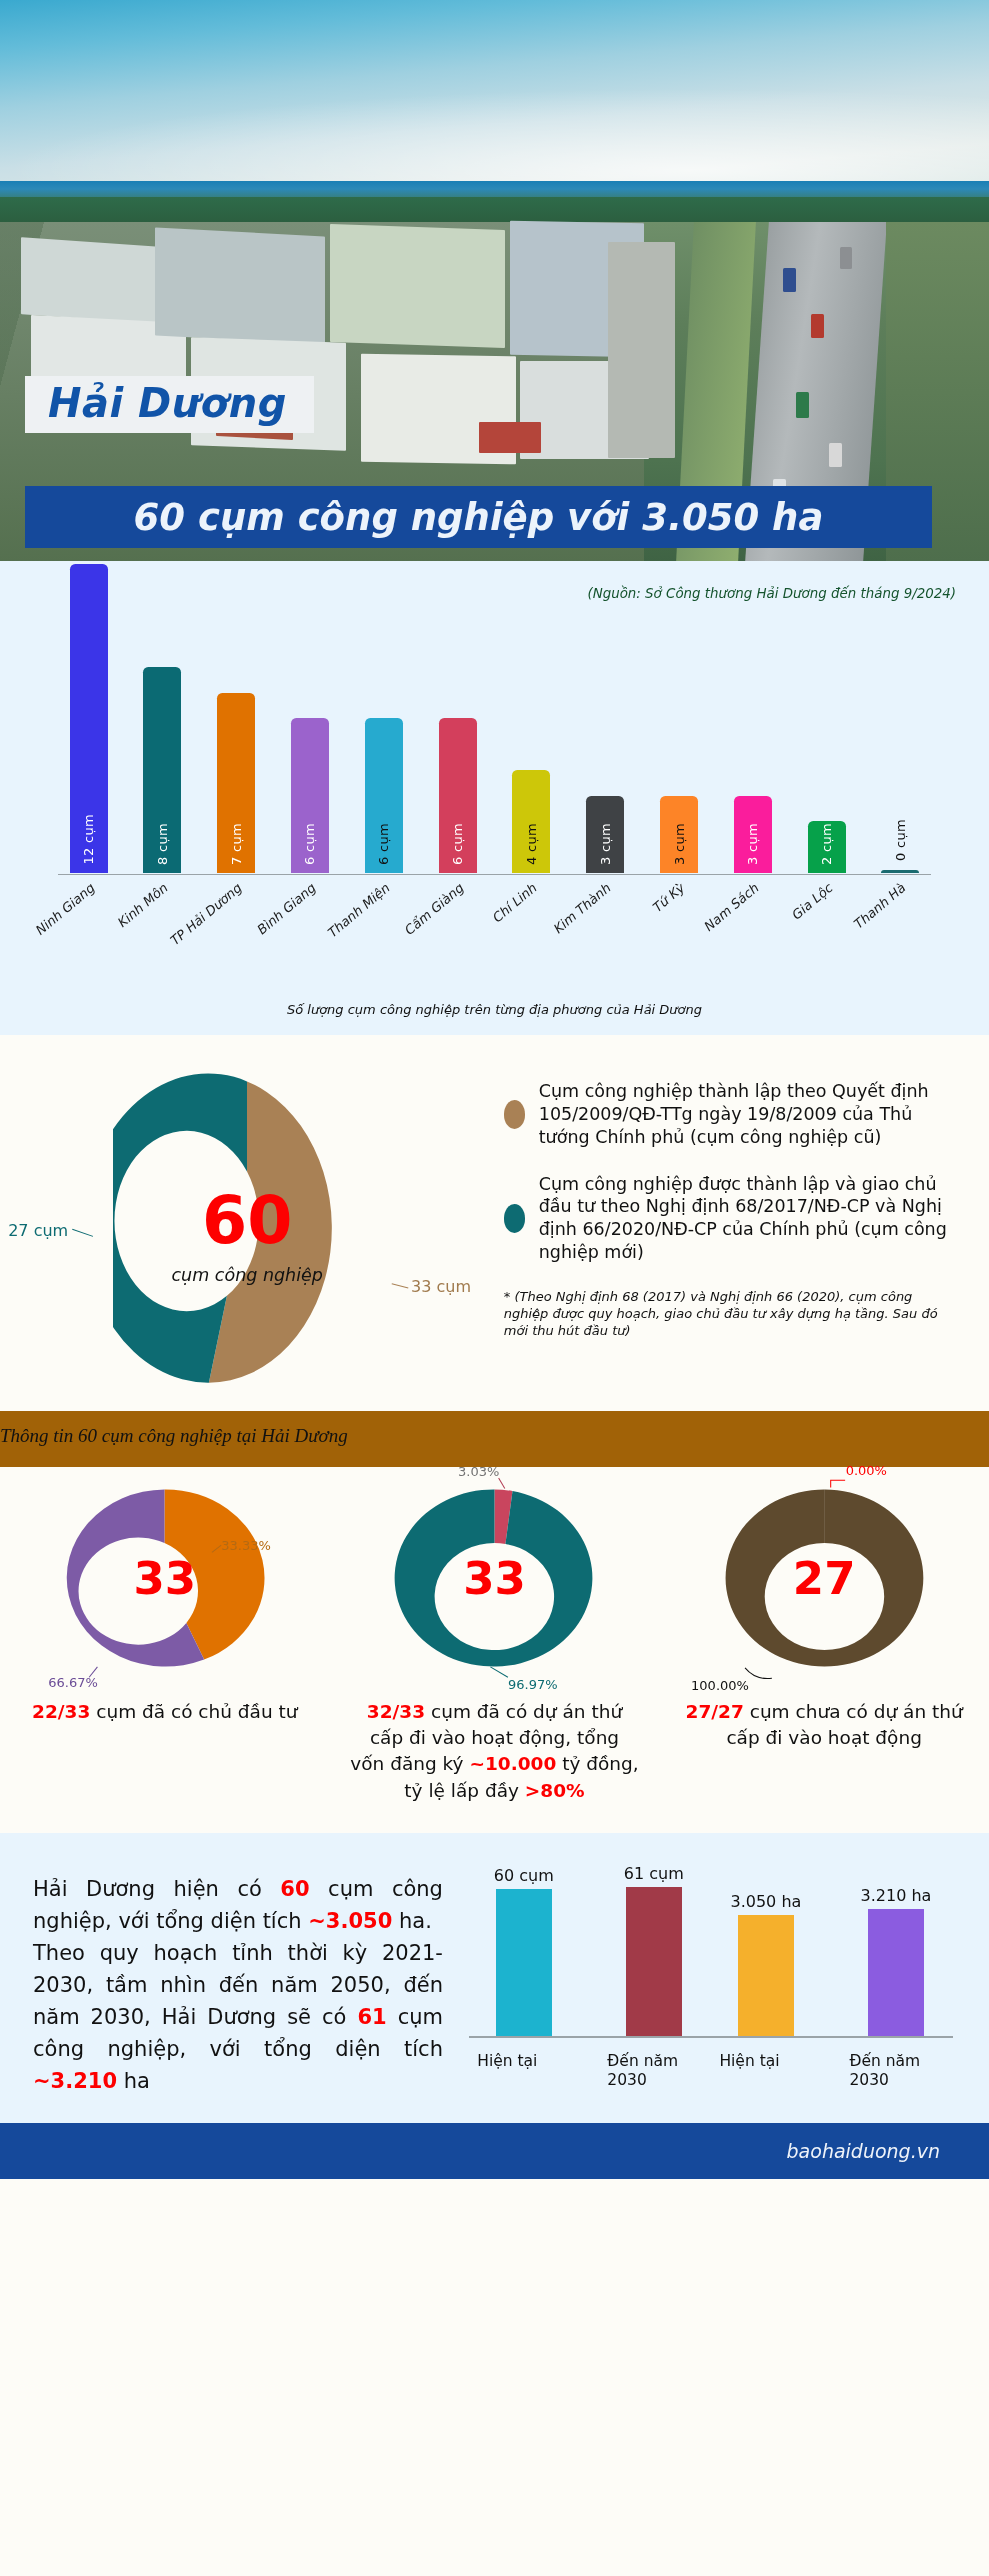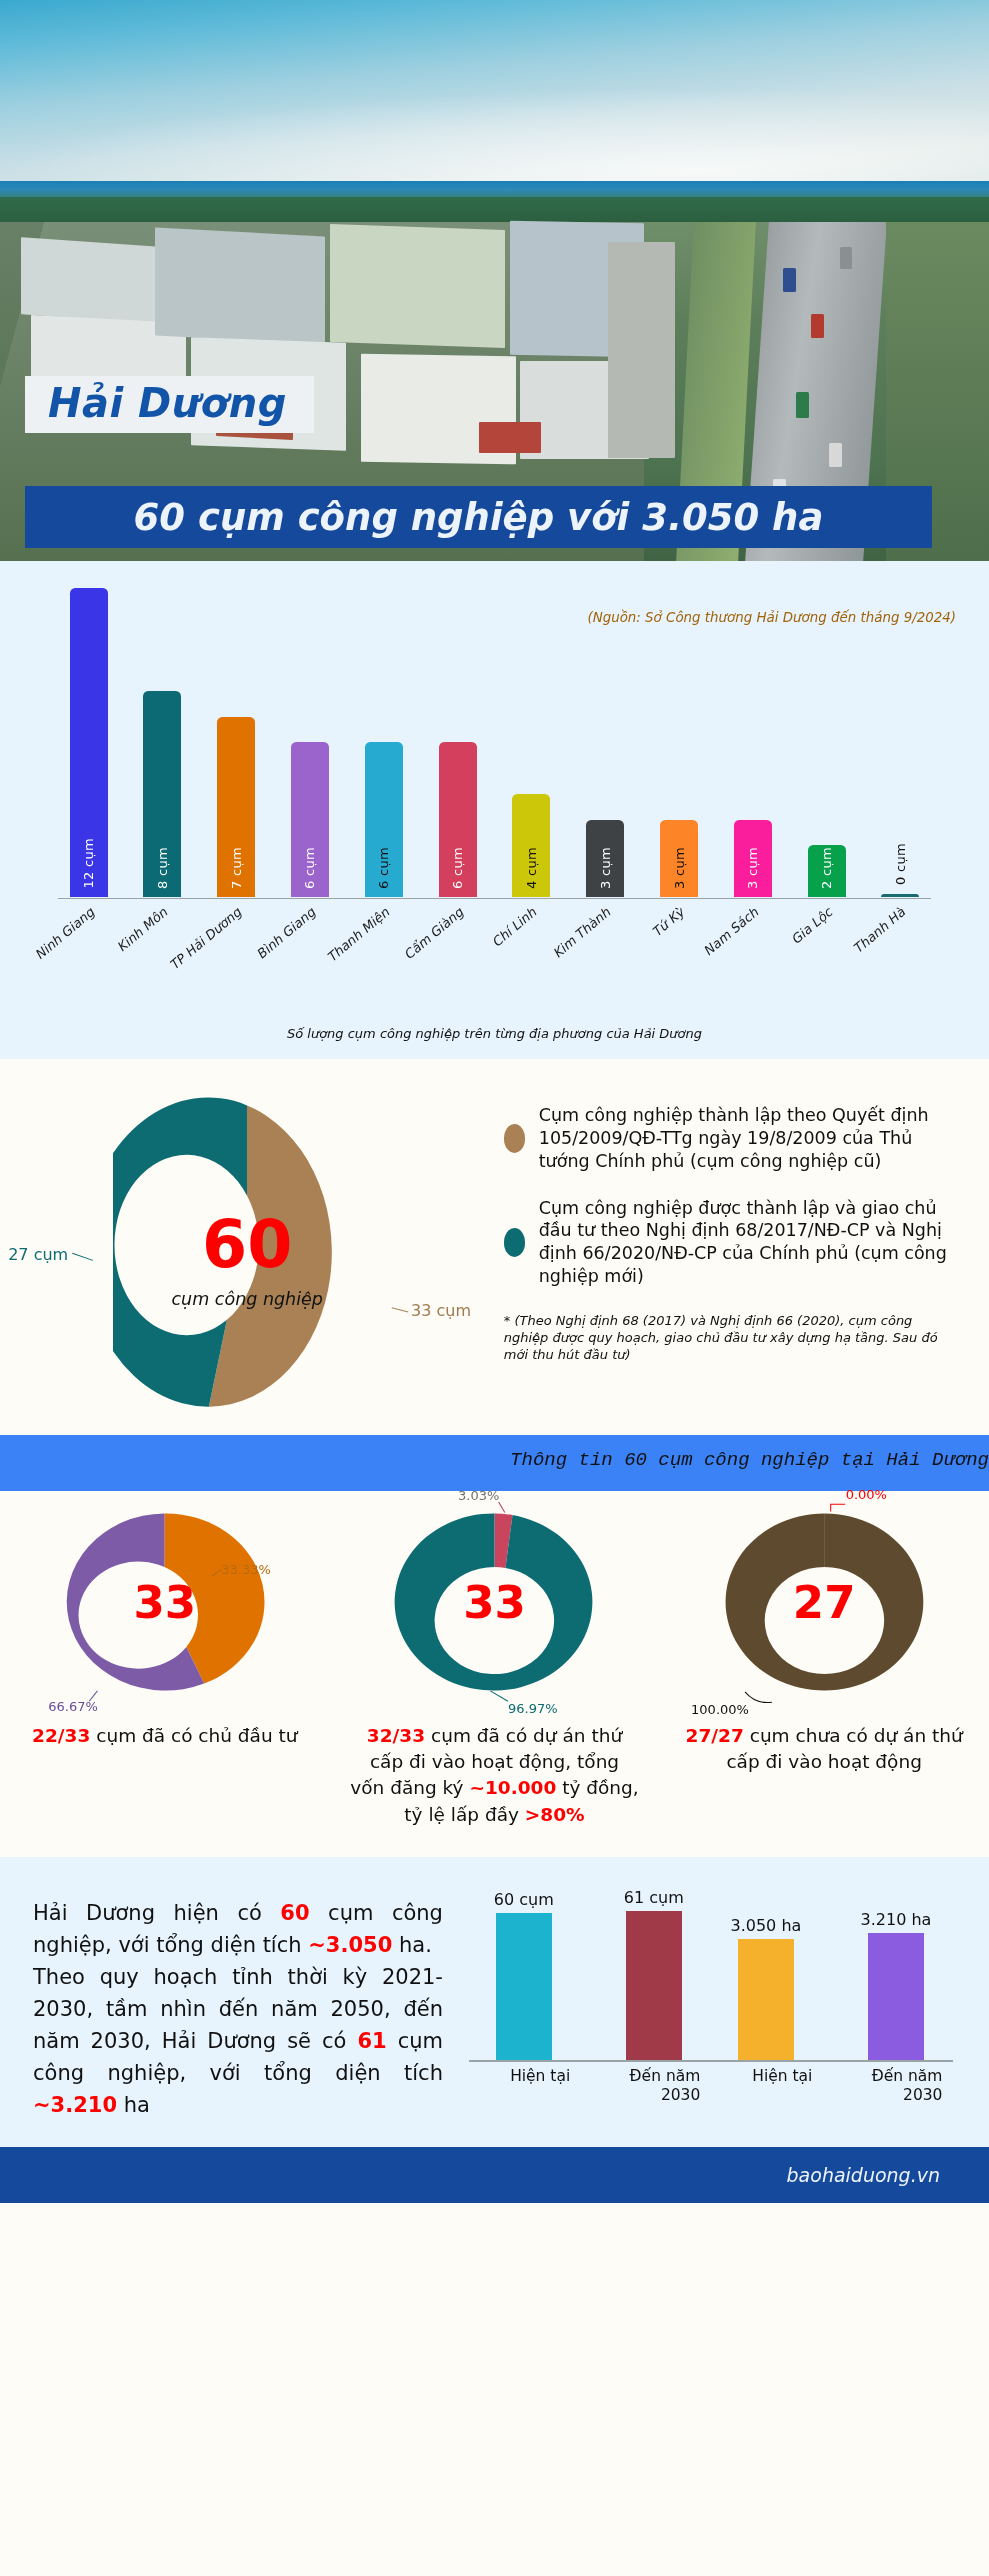--- a/index.html
+++ b/index.html
@@ -84,21 +84,21 @@
   }
 
   
   .sec-bars {
     position:relative; width:989px; background:#e8f4fd;
     padding:25px 0 17.5px 0;
   }
   .source-note {
     text-align:right; padding-right:33px;
     font-family:"DejaVu Sans", sans-serif;
-    font-style:italic; font-size:13.4px; color:#a16207;margin-top:24px;
+    font-style:italic; font-size:13.4px; color:#14532d;
   }
   .bars-wrap {
     position:relative; margin:31px 0 0 0; height:361px; width:989px;
   }
   .axis-line {
     position:absolute; left:58px; right:58px; bottom:118px; height:1.5px; background:#9aa3a8;
   }
   .bars-row {
     position:absolute; left:58px; right:58px; bottom:120px; height:319px;
     display:flex; align-items:flex-end; justify-content:space-between;
@@ -166,22 +166,22 @@
   .legend-row { display:flex; align-items:center; margin-bottom:24px; }
   .legend-dot { width:21.6px; height:29px; border-radius:50%; flex:0 0 21.6px; margin-right:13.4px; }
   .legend-text {
     font-family:"DejaVu Sans", sans-serif; font-size:17.5px; line-height:1.3; color:#111;
   }
   .legend-note {
     font-family:"DejaVu Sans", sans-serif; font-style:italic;
     font-size:13px; line-height:1.32; color:#111; margin-top:5.2px;
   }
   .sec2-caption {
-    text-align:right; padding:13.4px 0 20.6px 0; background:#3b82f6;
-    font-family:Liberation Mono, monospace; font-style:italic;
+    text-align:left; padding:13.4px 0 20.6px 0; background:#a16207;
+    font-family:Liberation Serif, serif; font-style:italic;
     font-size:19px; color:#111;
   }
 
   
   .sec-three { width:989px; background:#fdfcf7; padding:8.2px 0 29px 0; display:flex; }
   .three-col { width:330px; display:flex; flex-direction:column; align-items:center; }
   .mini-wrap { position:relative; width:227px; height:206px; }
   .mini-center {
     position:absolute; inset:0; display:flex; align-items:center; justify-content:center;
     font-family:"DejaVu Sans", sans-serif; font-weight:bold;
@@ -211,21 +211,21 @@
   .mbg-row {
     position:absolute; left:0; right:2px; bottom:49px; height:170px;
     display:flex; align-items:flex-end; justify-content:space-around;gap:20px;
   }
   .mbg-col { width:77px; display:flex; flex-direction:column; align-items:center; position:relative; }
   .mbg-val {
     font-family:"DejaVu Sans", sans-serif; font-size:16px; color:#111; margin-bottom:4.1px; white-space:nowrap;
   }
   .mbg-bar { width:56px; }
   .mbg-cat {
-    position:absolute; top:100%; margin-top:7px; width:93px; text-align:right;
+    position:absolute; top:100%; margin-top:16px; width:93px; text-align:left;
     font-family:"DejaVu Sans", sans-serif; font-size:15.5px; color:#111; line-height:1.2;
   }
 
   
   .footer {
     width:989px; height:56px; background:#15499b;
     display:flex; align-items:center; justify-content:flex-end; padding-right:49px;
   }
   .footer span {
     font-family:"DejaVu Sans", sans-serif; font-style:italic;

